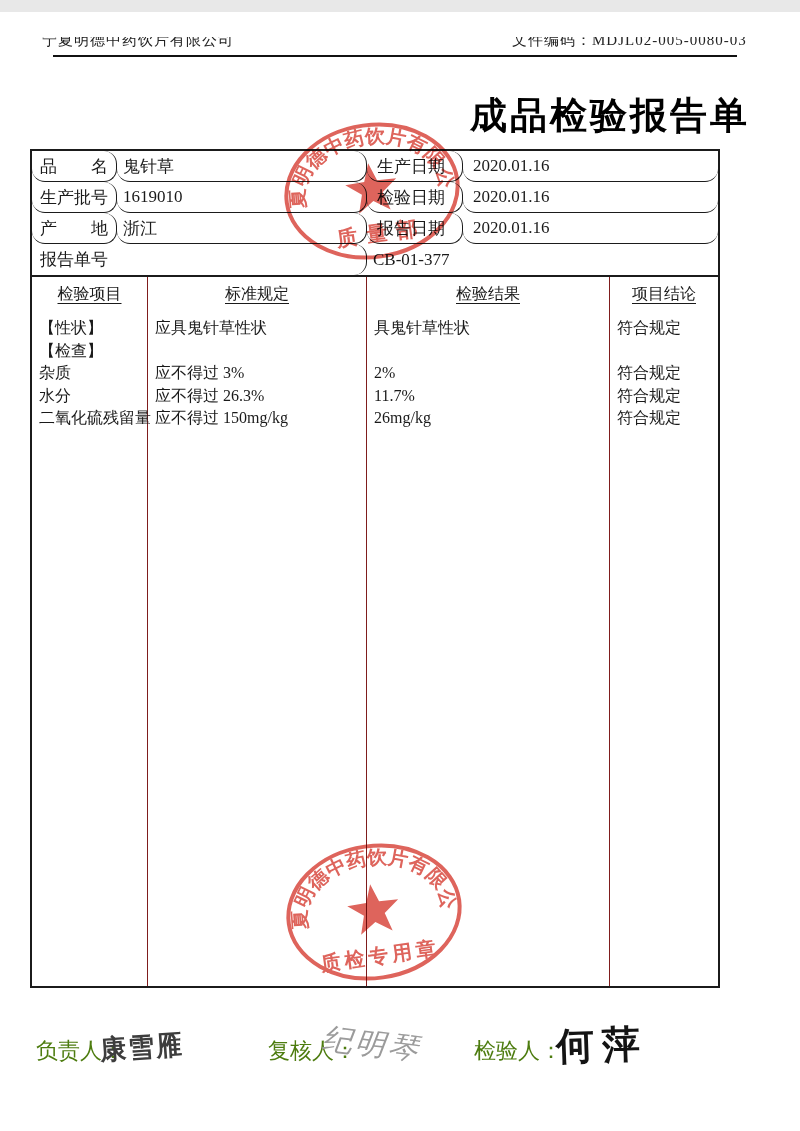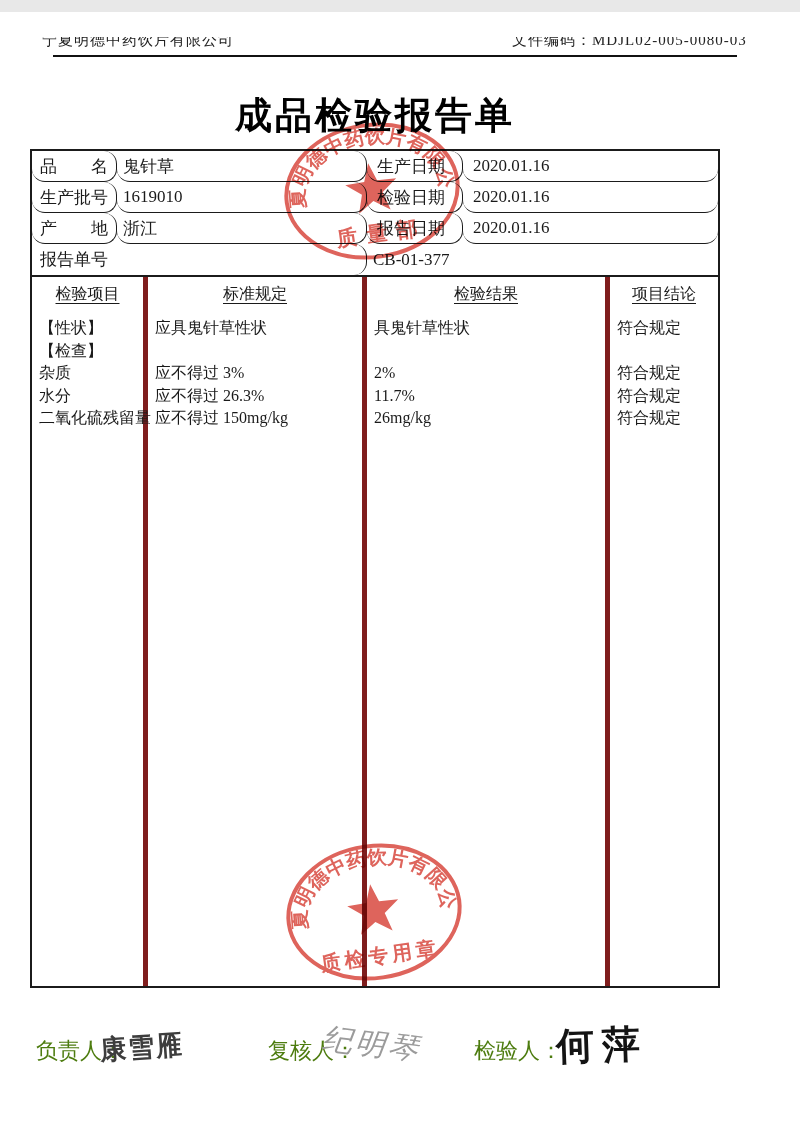--- a/index.html
+++ b/index.html
@@ -12,21 +12,21 @@
 
   
   .hdr-clip{position:absolute;top:25px;height:17px;overflow:hidden;}
   .hdr-clip .t{display:block;font-size:15px;line-height:22px;margin-top:-8px;letter-spacing:1px;color:#222;white-space:nowrap;}
   .hdr-left{left:42px;width:260px;}
   .hdr-right{left:512px;width:260px;}
   .hdr-rule{position:absolute;left:53px;top:43px;width:684px;height:2px;background:#111;}
 
   
   .title{
-    position:absolute;left:0;top:79px;width:750px;text-align:center;
+    position:absolute;left:0;top:79px;width:750px;text-align:right;
     font-size:37px;font-weight:700;letter-spacing:3px;color:#000;
   }
 
   
   .info-table{
     position:absolute;left:30px;top:137px;width:690px;height:128px;
     border:2px solid #1b1b1b;display:grid;
     grid-template-columns:85px 250px 96px 1fr;
     grid-template-rows:repeat(4,1fr);
     font-size:17px;
@@ -42,21 +42,21 @@
   .info-table .val2{padding-left:10px;}
   .info-table .span2{grid-column:span 2;text-align:right;}
 
   
   .insp-table{
     position:absolute;left:30px;top:263px;width:690px;height:713px;
     border:2px solid #1b1b1b;display:grid;
     grid-template-columns:116px 219px 243px 1fr;
     font-size:16px;
   }
-  .insp-col{border-right:5px solid #7f1d1d;}
+  .insp-col{border-right:1px solid #7f1d1d;}
   .insp-col.lastcol{border-right:none;}
   .col-head{height:40px;padding-top:7px;text-align:center;}
   .col-head span{text-decoration:underline;text-underline-offset:4px;}
   .line{height:22.5px;line-height:22.5px;padding-left:7px;white-space:nowrap;}
 
   
   .conclusion-box{
     position:absolute;left:30px;top:980px;width:690px;height:26px;
     border:2px solid #1b1b1b;font-size:16px;line-height:21px;padding-left:9px;
     white-space:nowrap;

